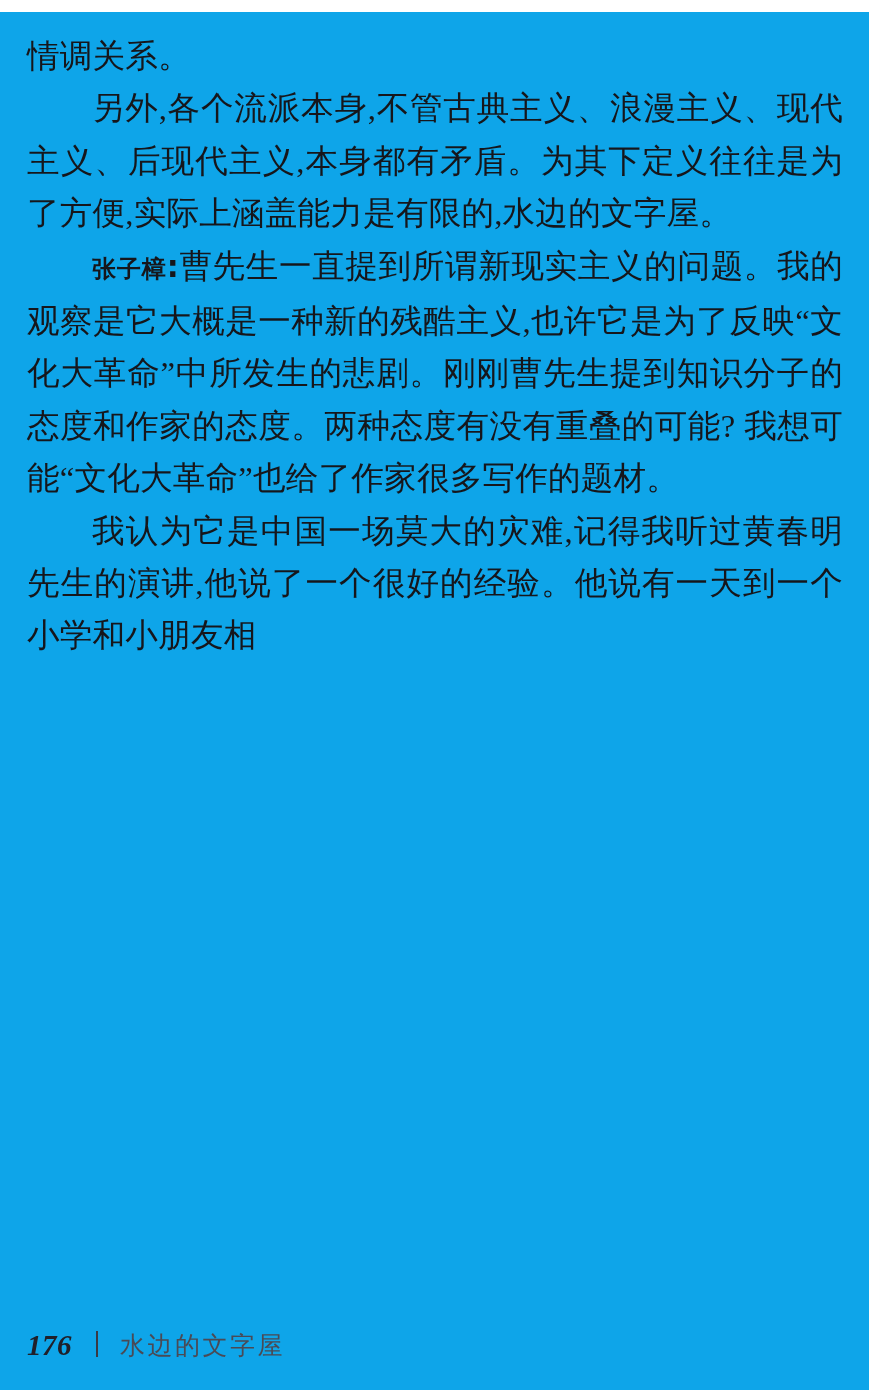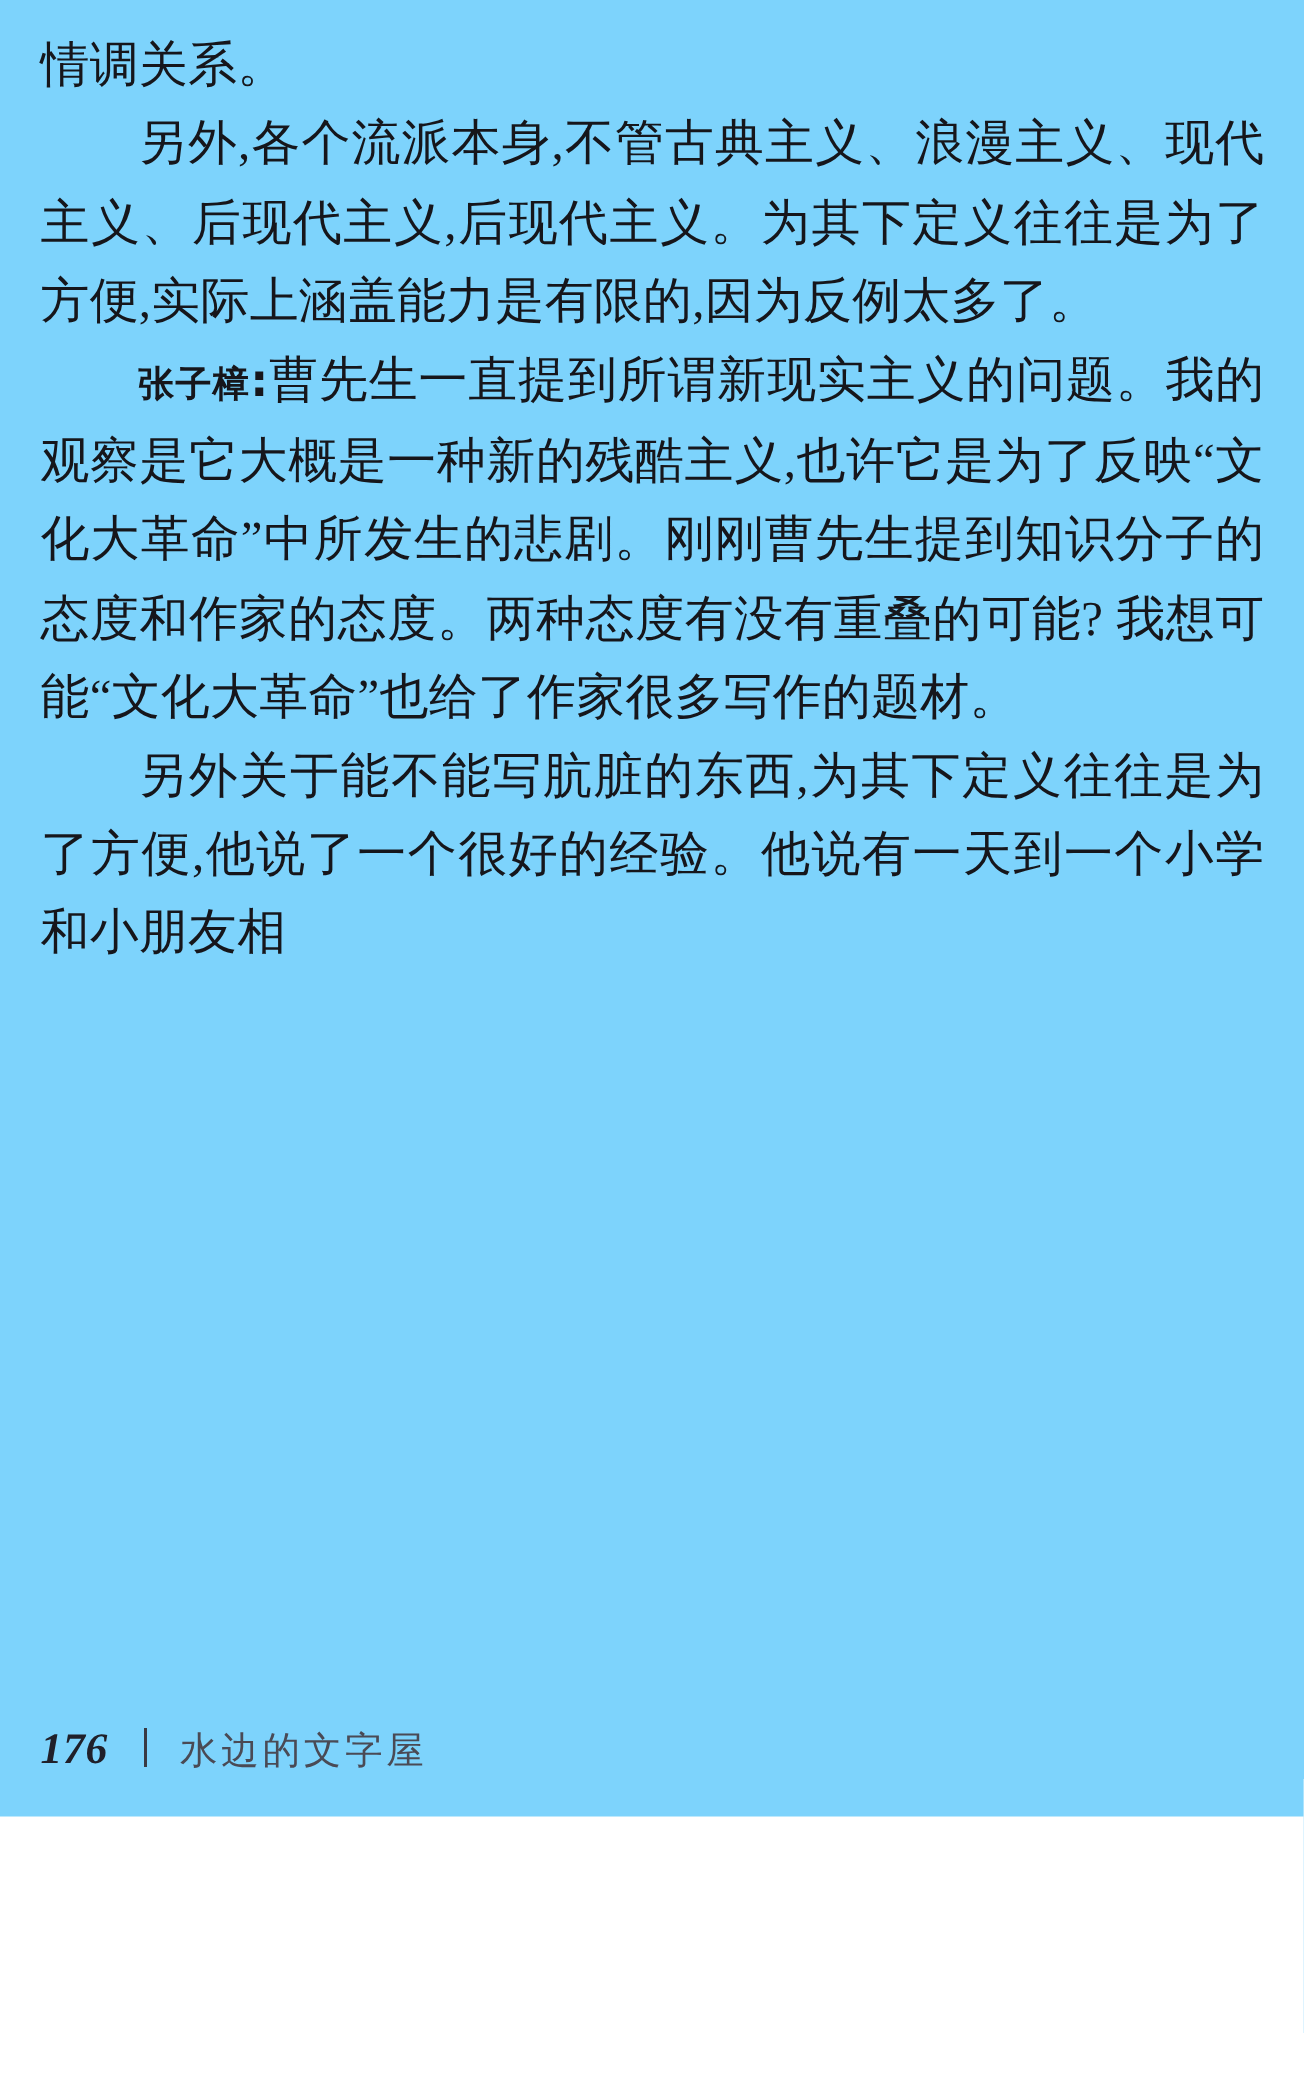--- a/index.html
+++ b/index.html
@@ -11,24 +11,24 @@
     width: 869px;
     height: 1391px;
     position: relative;
     font-family: "Liberation Serif", "DejaVu Serif", serif;
     color: #1b1b20;
     overflow: hidden;
   }
 
   .page {
     position: absolute;
-    left: 0; top: 0;
+    left: 0; top: 12px;
     width: 869px;
-    height: 1211px;
-    background: #7dd3fc;
+    height: 1378px;
+    background: #0ea5e9;
   }
 
   .text-body {
     position: absolute;
     left: 27px;
     top: 18px;
     width: 816px;
   }
 
   
@@ -106,26 +106,26 @@
 </head>
 <body>
 
 <div class="page">
 
   <div class="text-body">
 
     <p class="para no-indent ragged">情调关系。</p>
 
 
-    <p class="para ragged">另外,各个流派本身,不管古典主义、浪漫主义、现代主义、后现代主义,后现代主义。为其下定义往往是为了方便,实际上涵盖能力是有限的,因为反例太多了。</p>
+    <p class="para ragged">另外,各个流派本身,不管古典主义、浪漫主义、现代主义、后现代主义,本身都有矛盾。为其下定义往往是为了方便,实际上涵盖能力是有限的,水边的文字屋。</p>
 
 
     <p class="para ragged"><span class="speaker">张子樟</span><span class="speaker-colon">:</span><span>曹先生一直提到所谓新现实主义的问题。我的观察是它大概是一种新的残酷主义,也许它是为了反映“文化大革命”中所发生的悲剧。刚刚曹先生提到知识分子的态度和作家的态度。两种态度有没有重叠的可能? 我想可能“文化大革命”也给了作家很多写作的题材。</span></p>
 
-    <p class="para ragged">另外关于能不能写肮脏的东西,为其下定义往往是为了方便,他说了一个很好的经验。他说有一天到一个小学和小朋友相</p>
+    <p class="para ragged">我认为它是中国一场莫大的灾难,记得我听过黄春明先生的演讲,他说了一个很好的经验。他说有一天到一个小学和小朋友相</p>
 
   </div>
 
   <div class="footer">
     <span class="folio">176</span>
     <span class="folio-rule"></span>
     <span class="book-title">水边的文字屋</span>
   </div>
 
 </div>

